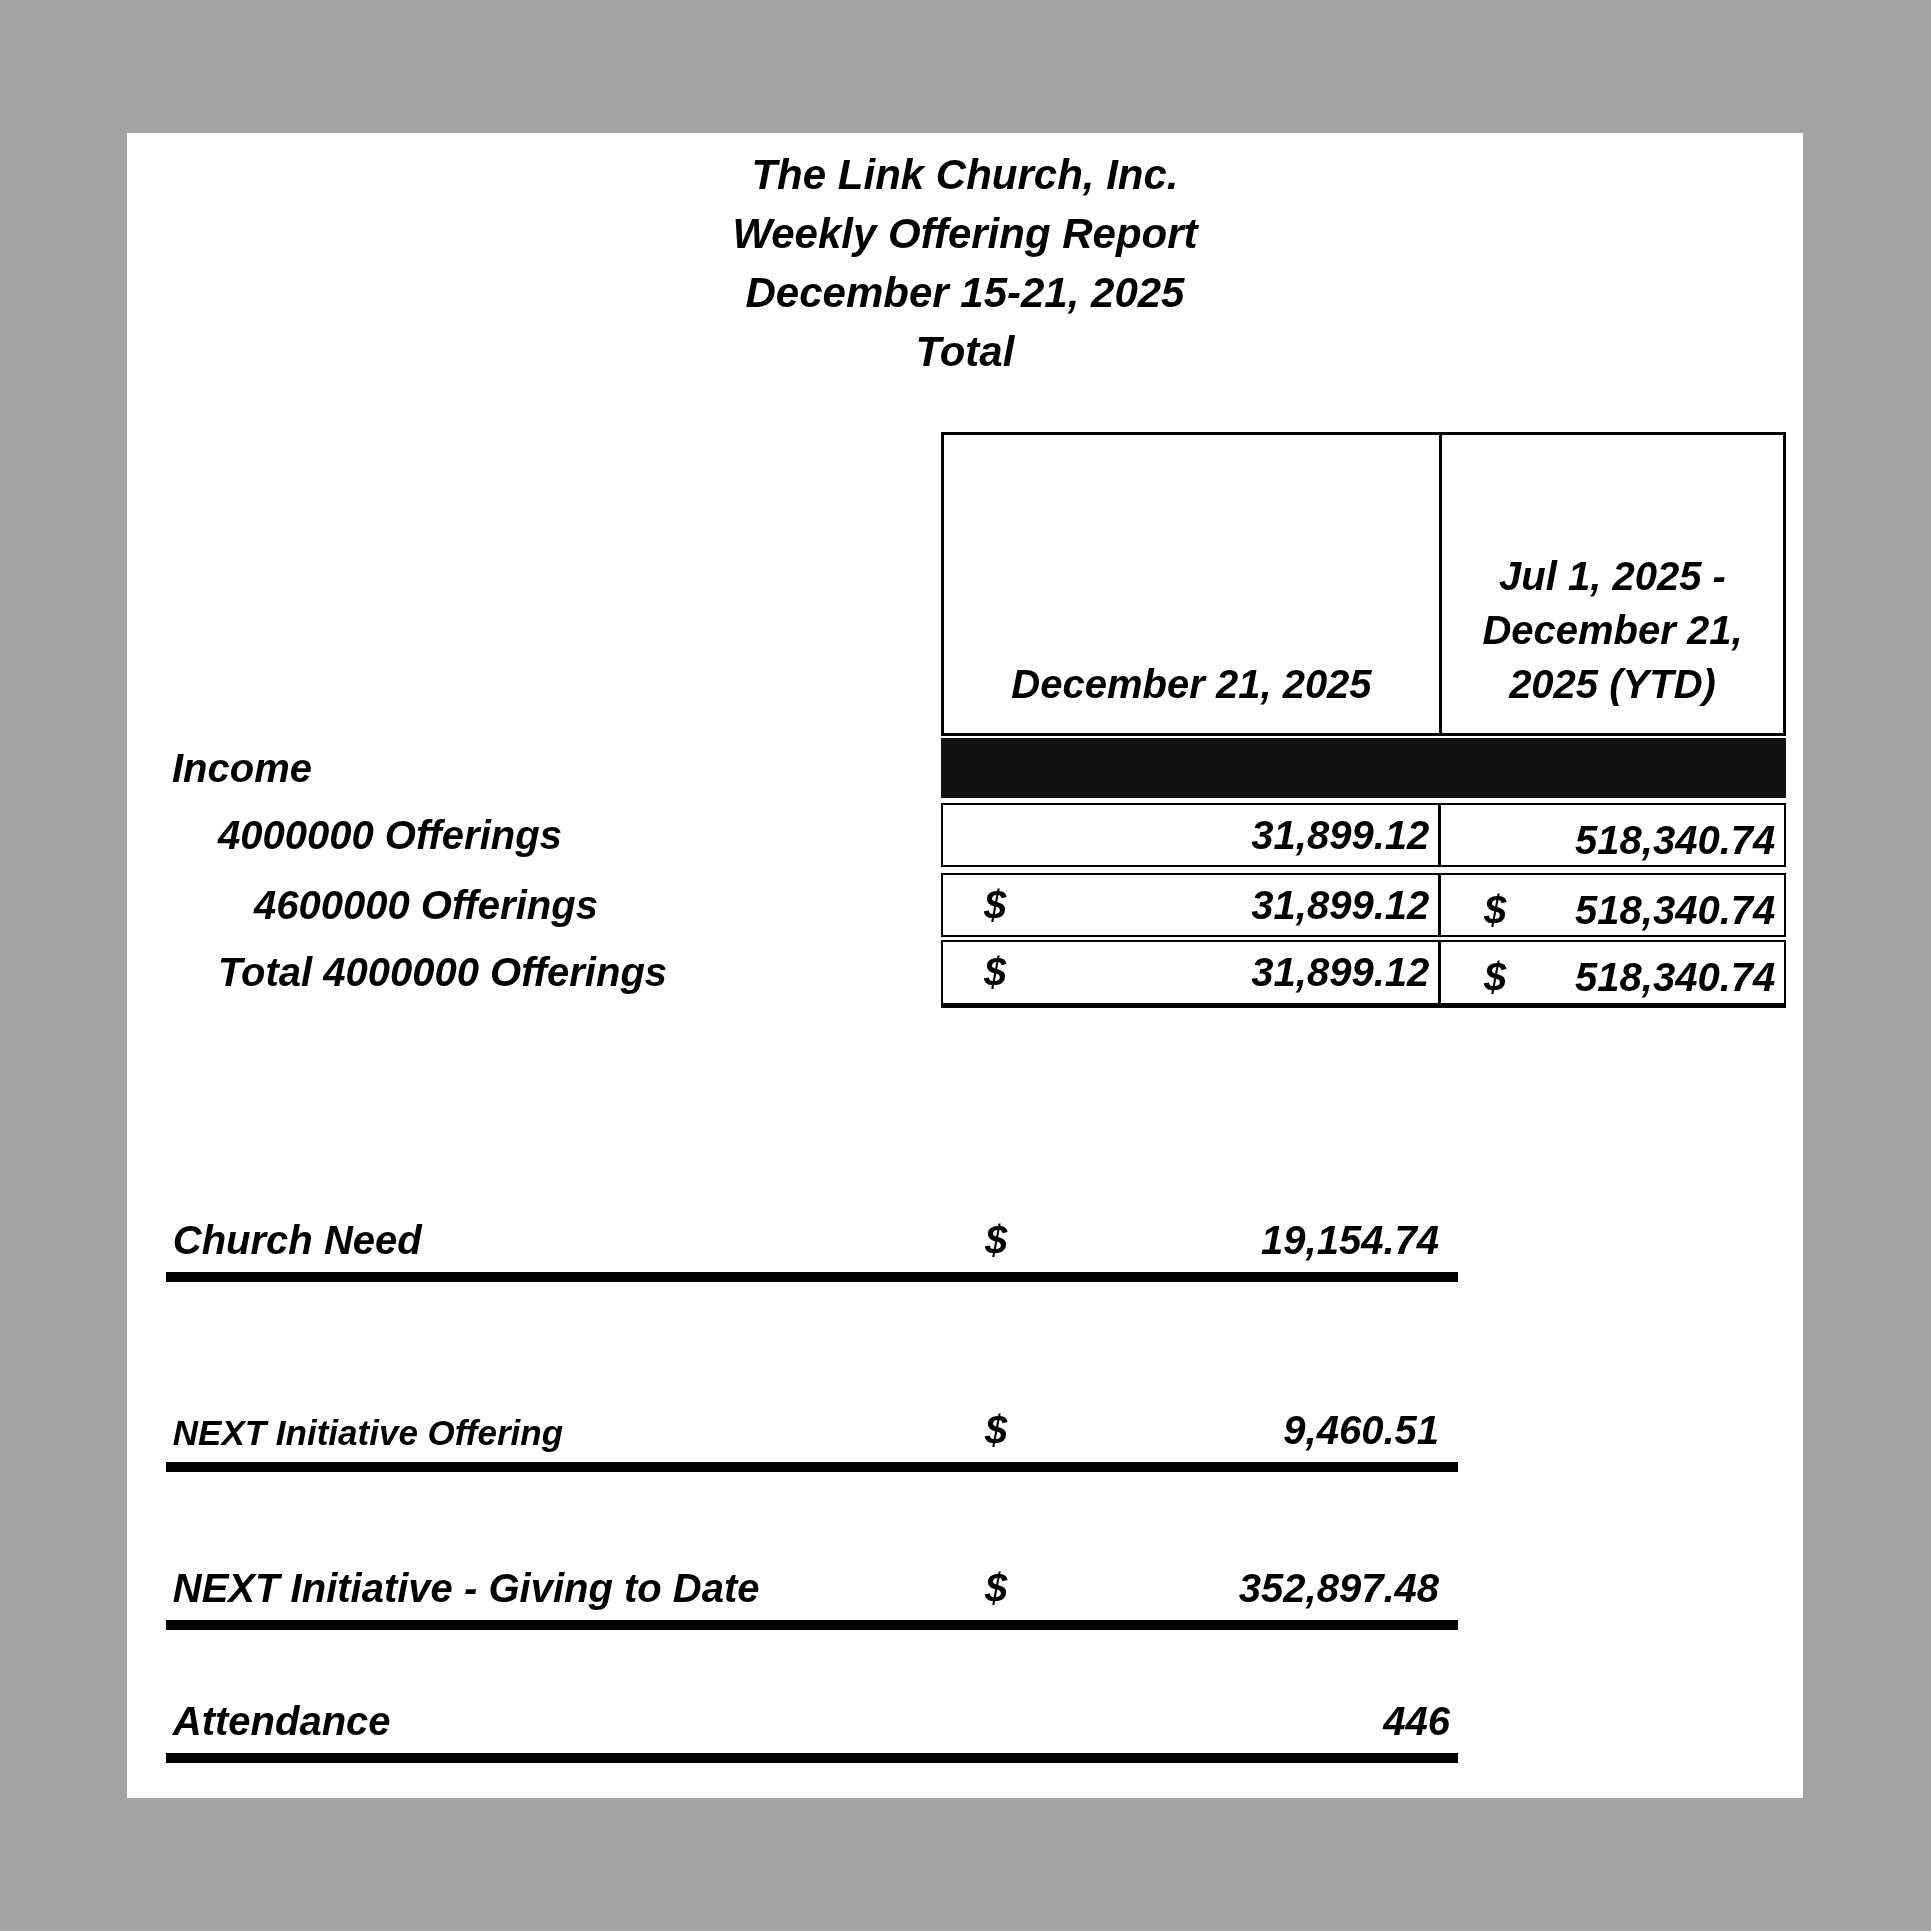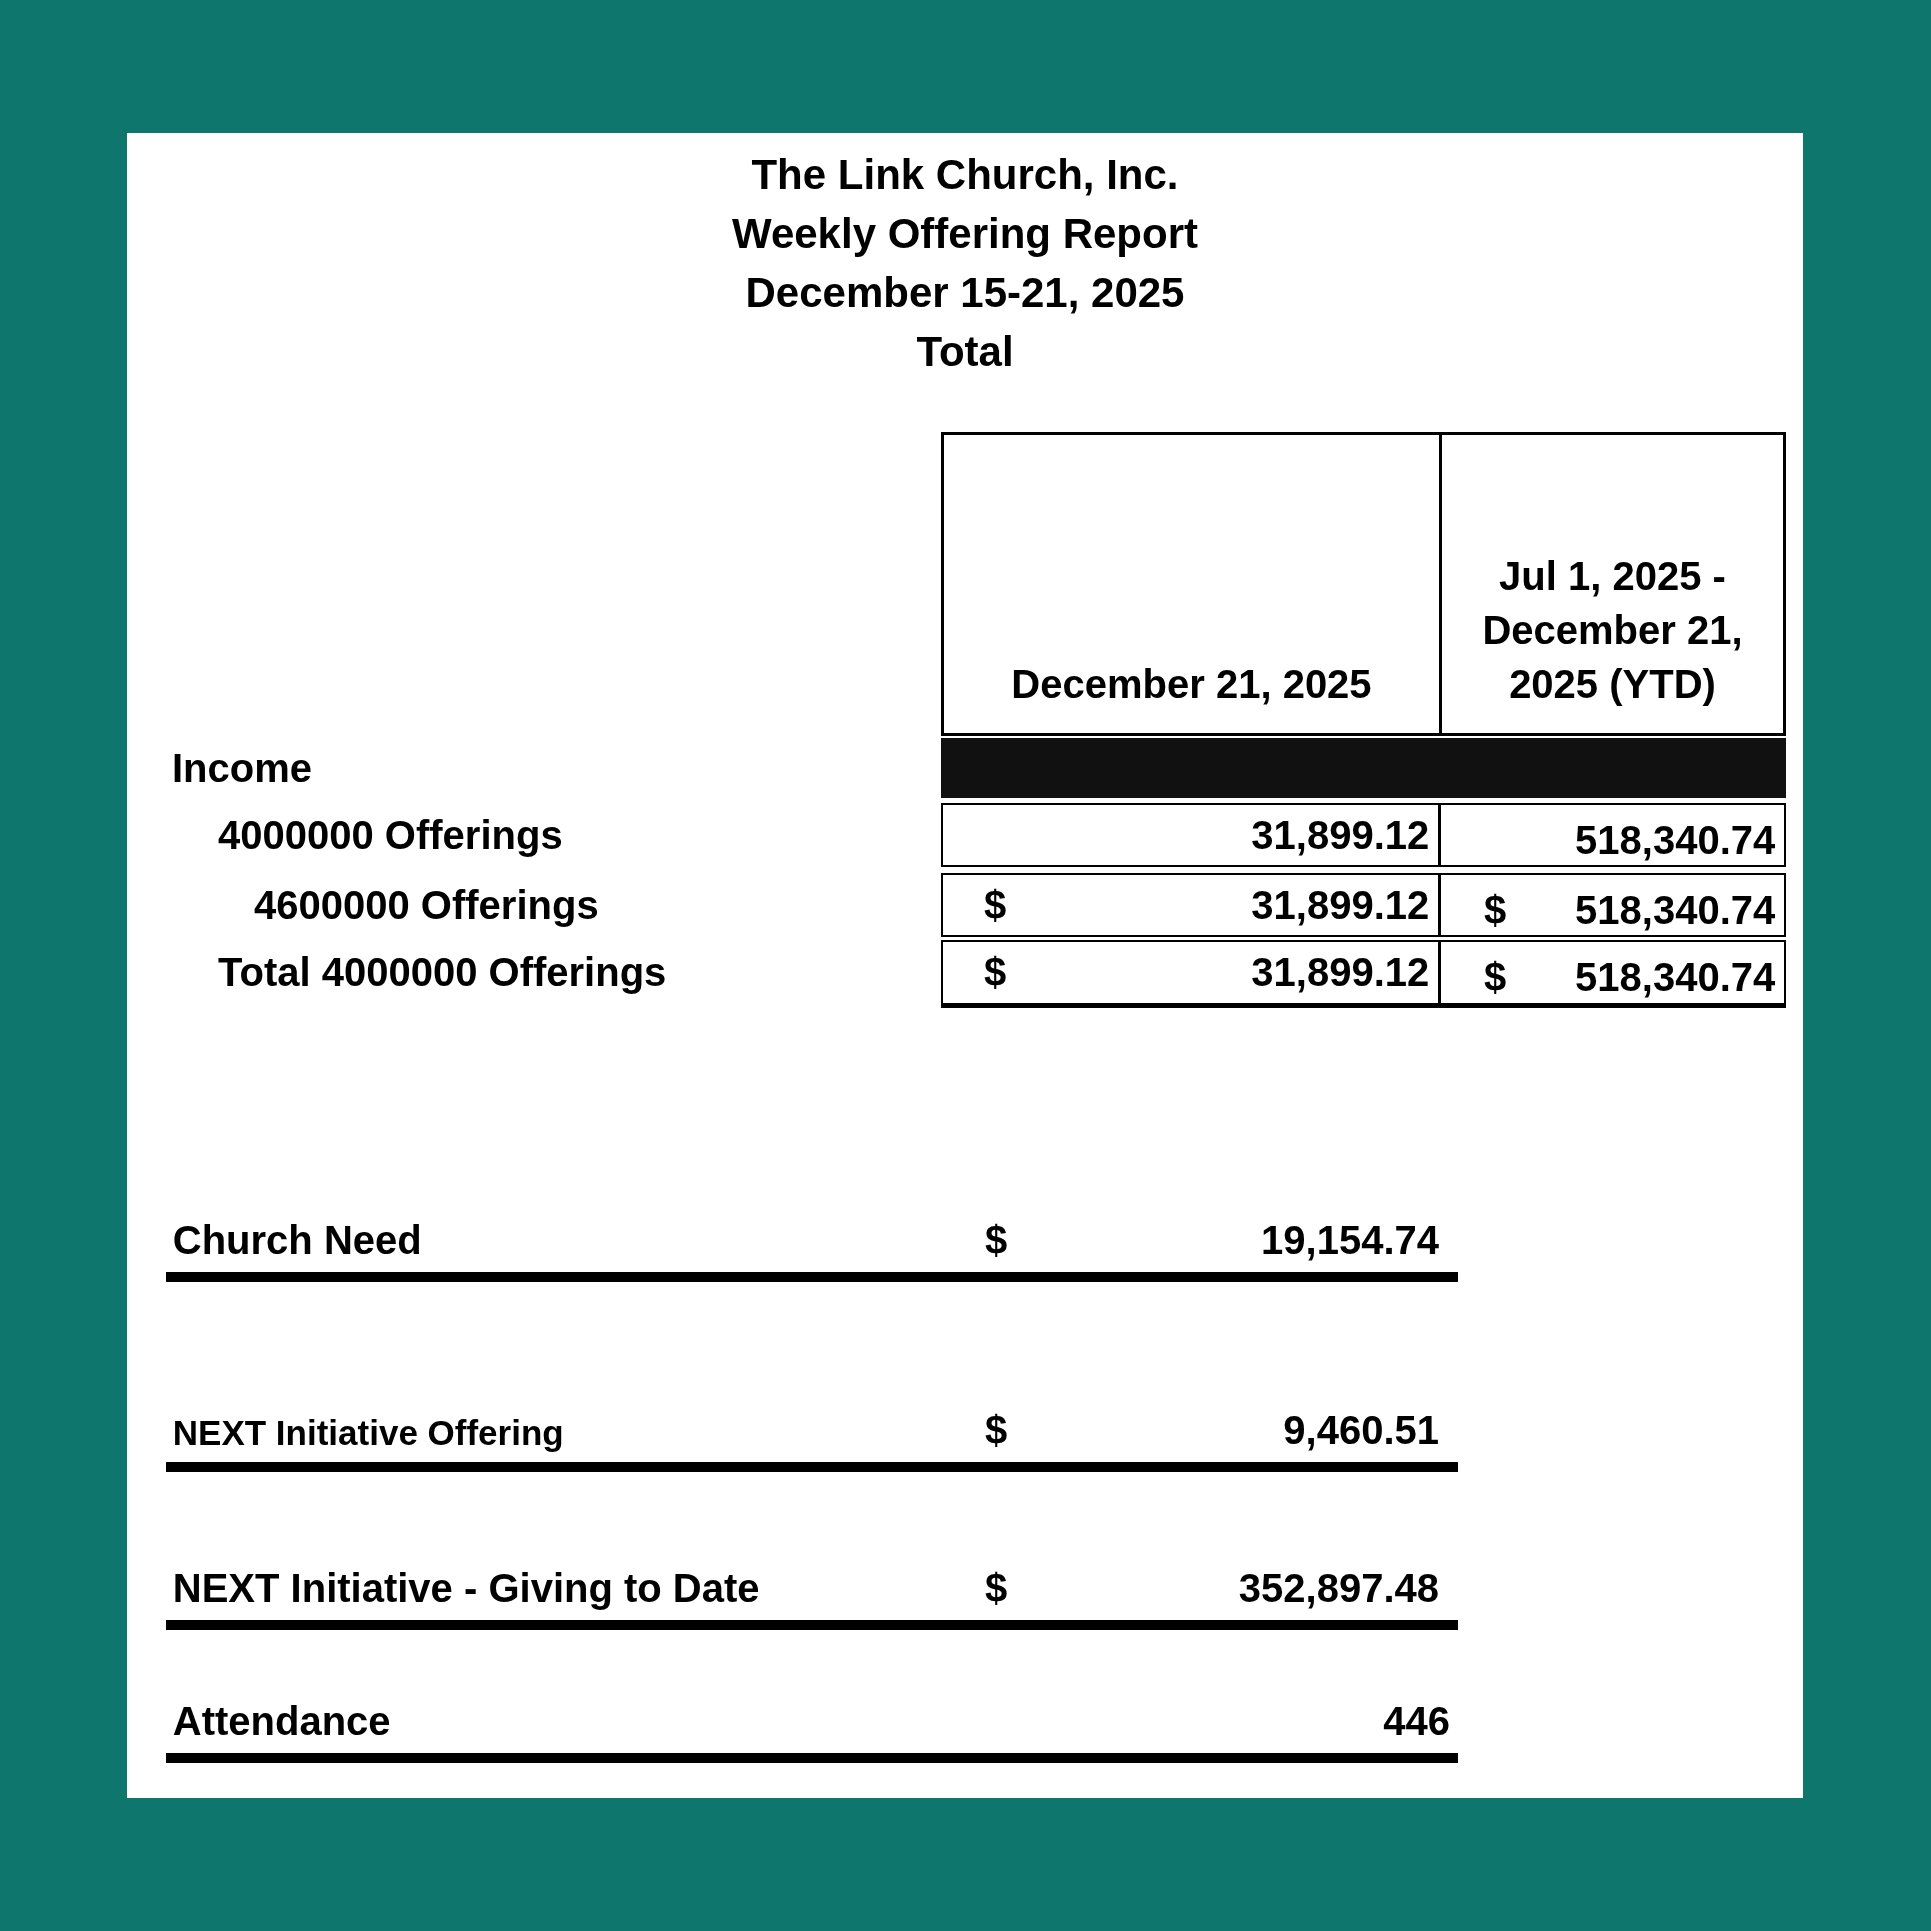--- a/index.html
+++ b/index.html
@@ -12,21 +12,22 @@
     height: 1931px;
     position: relative;
     overflow: hidden;
     font-family: "Liberation Sans", sans-serif;
     font-weight: 700;
     color: #000000;
   }
   .page {
     position: absolute;
     inset: 0;
-    background: #0f766e;
+    background: #a3a3a3;
+    font-style: italic;
   }
   .doc {
     position: absolute;
     left: 127px;
     top: 133px;
     width: 1676px;
     height: 1665px;
     background: #ffffff;
   }
   

